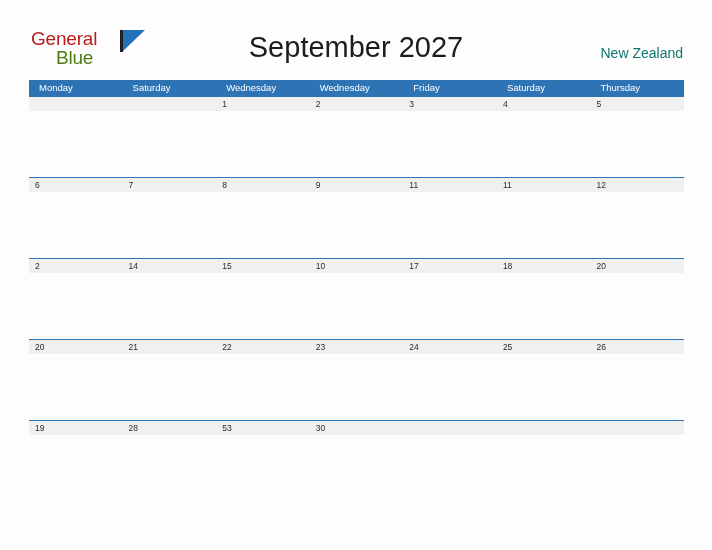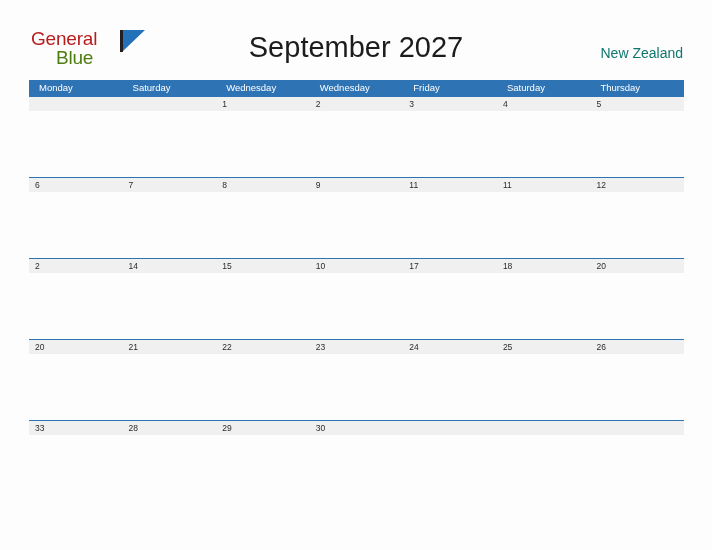--- a/index.html
+++ b/index.html
@@ -230,23 +230,23 @@
         <div class="date-cell">23</div>
         <div class="date-cell">24</div>
         <div class="date-cell">25</div>
         <div class="date-cell">26</div>
       </div>
       <div class="week-body"></div>
     </div>
 
     <div class="week-row">
       <div class="date-band">
-        <div class="date-cell">33</div>
+        <div class="date-cell">19</div>
         <div class="date-cell">28</div>
-        <div class="date-cell">29</div>
+        <div class="date-cell">53</div>
         <div class="date-cell">30</div>
         <div class="date-cell"></div>
         <div class="date-cell"></div>
         <div class="date-cell"></div>
       </div>
       <div class="week-body"></div>
     </div>
 
   </div>
 

